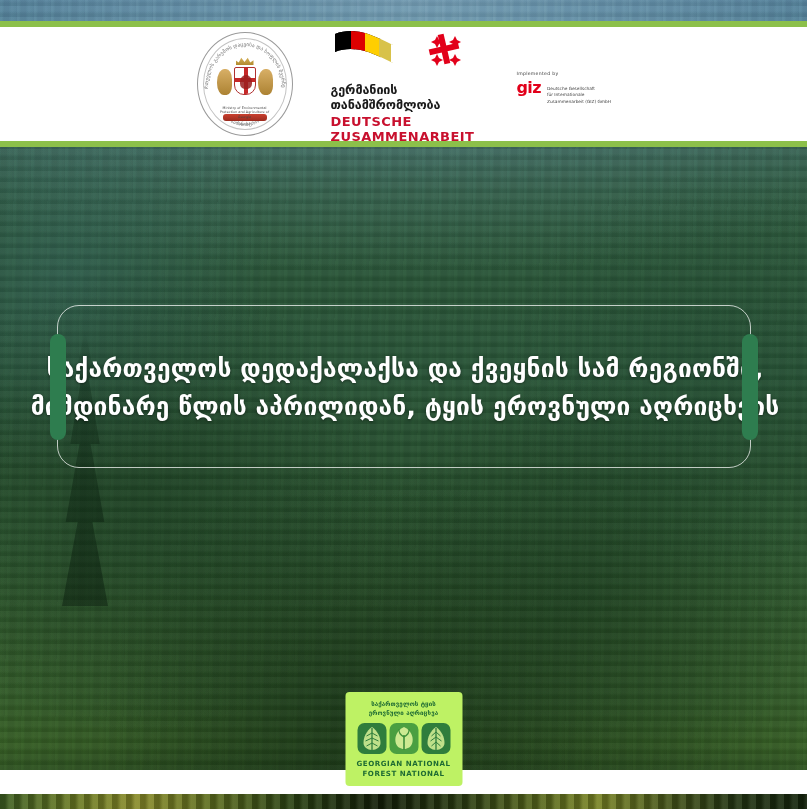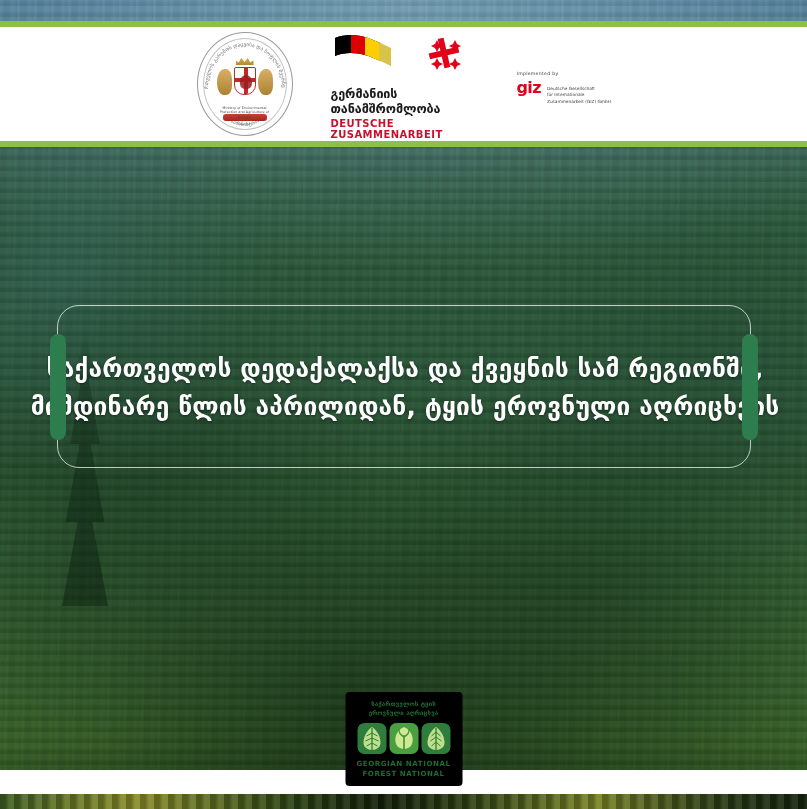--- a/index.html
+++ b/index.html
@@ -216,21 +216,21 @@
   .coop-ka {
     margin-top: 1px;
     font-size: 12.6px;
     line-height: 1.12;
     color: #1a1a1a;
     font-weight: 700;
     letter-spacing: -0.1px;
   }
   .coop-de {
     margin-top: 2px;
-    font-size: 10px;
+    font-size: 13px;
     color: #c8102e;
     font-weight: 700;
     letter-spacing: 0.45px;
   }
 
   
   .giz-logo { width: 118px; padding-top: 8px; }
   .giz-implemented {
     font-size: 4.6px;
     color: #3a3a3a;
@@ -297,21 +297,21 @@
     font-family: "DejaVu Sans", "Liberation Sans", sans-serif;
   }
 
   
   .gnfi-logo {
     position: absolute;
     left: 50%;
     top: 692px;
     transform: translateX(-50%);
     width: 117px;
-    background: #000000;
+    background: #bef264;
     border-radius: 4px;
     padding: 8px 7px 7px;
     z-index: 7;
     text-align: center;
   }
   .gnfi-ka {
     font-size: 6.2px;
     line-height: 1.42;
     color: #1e6b33;
     font-weight: 700;

